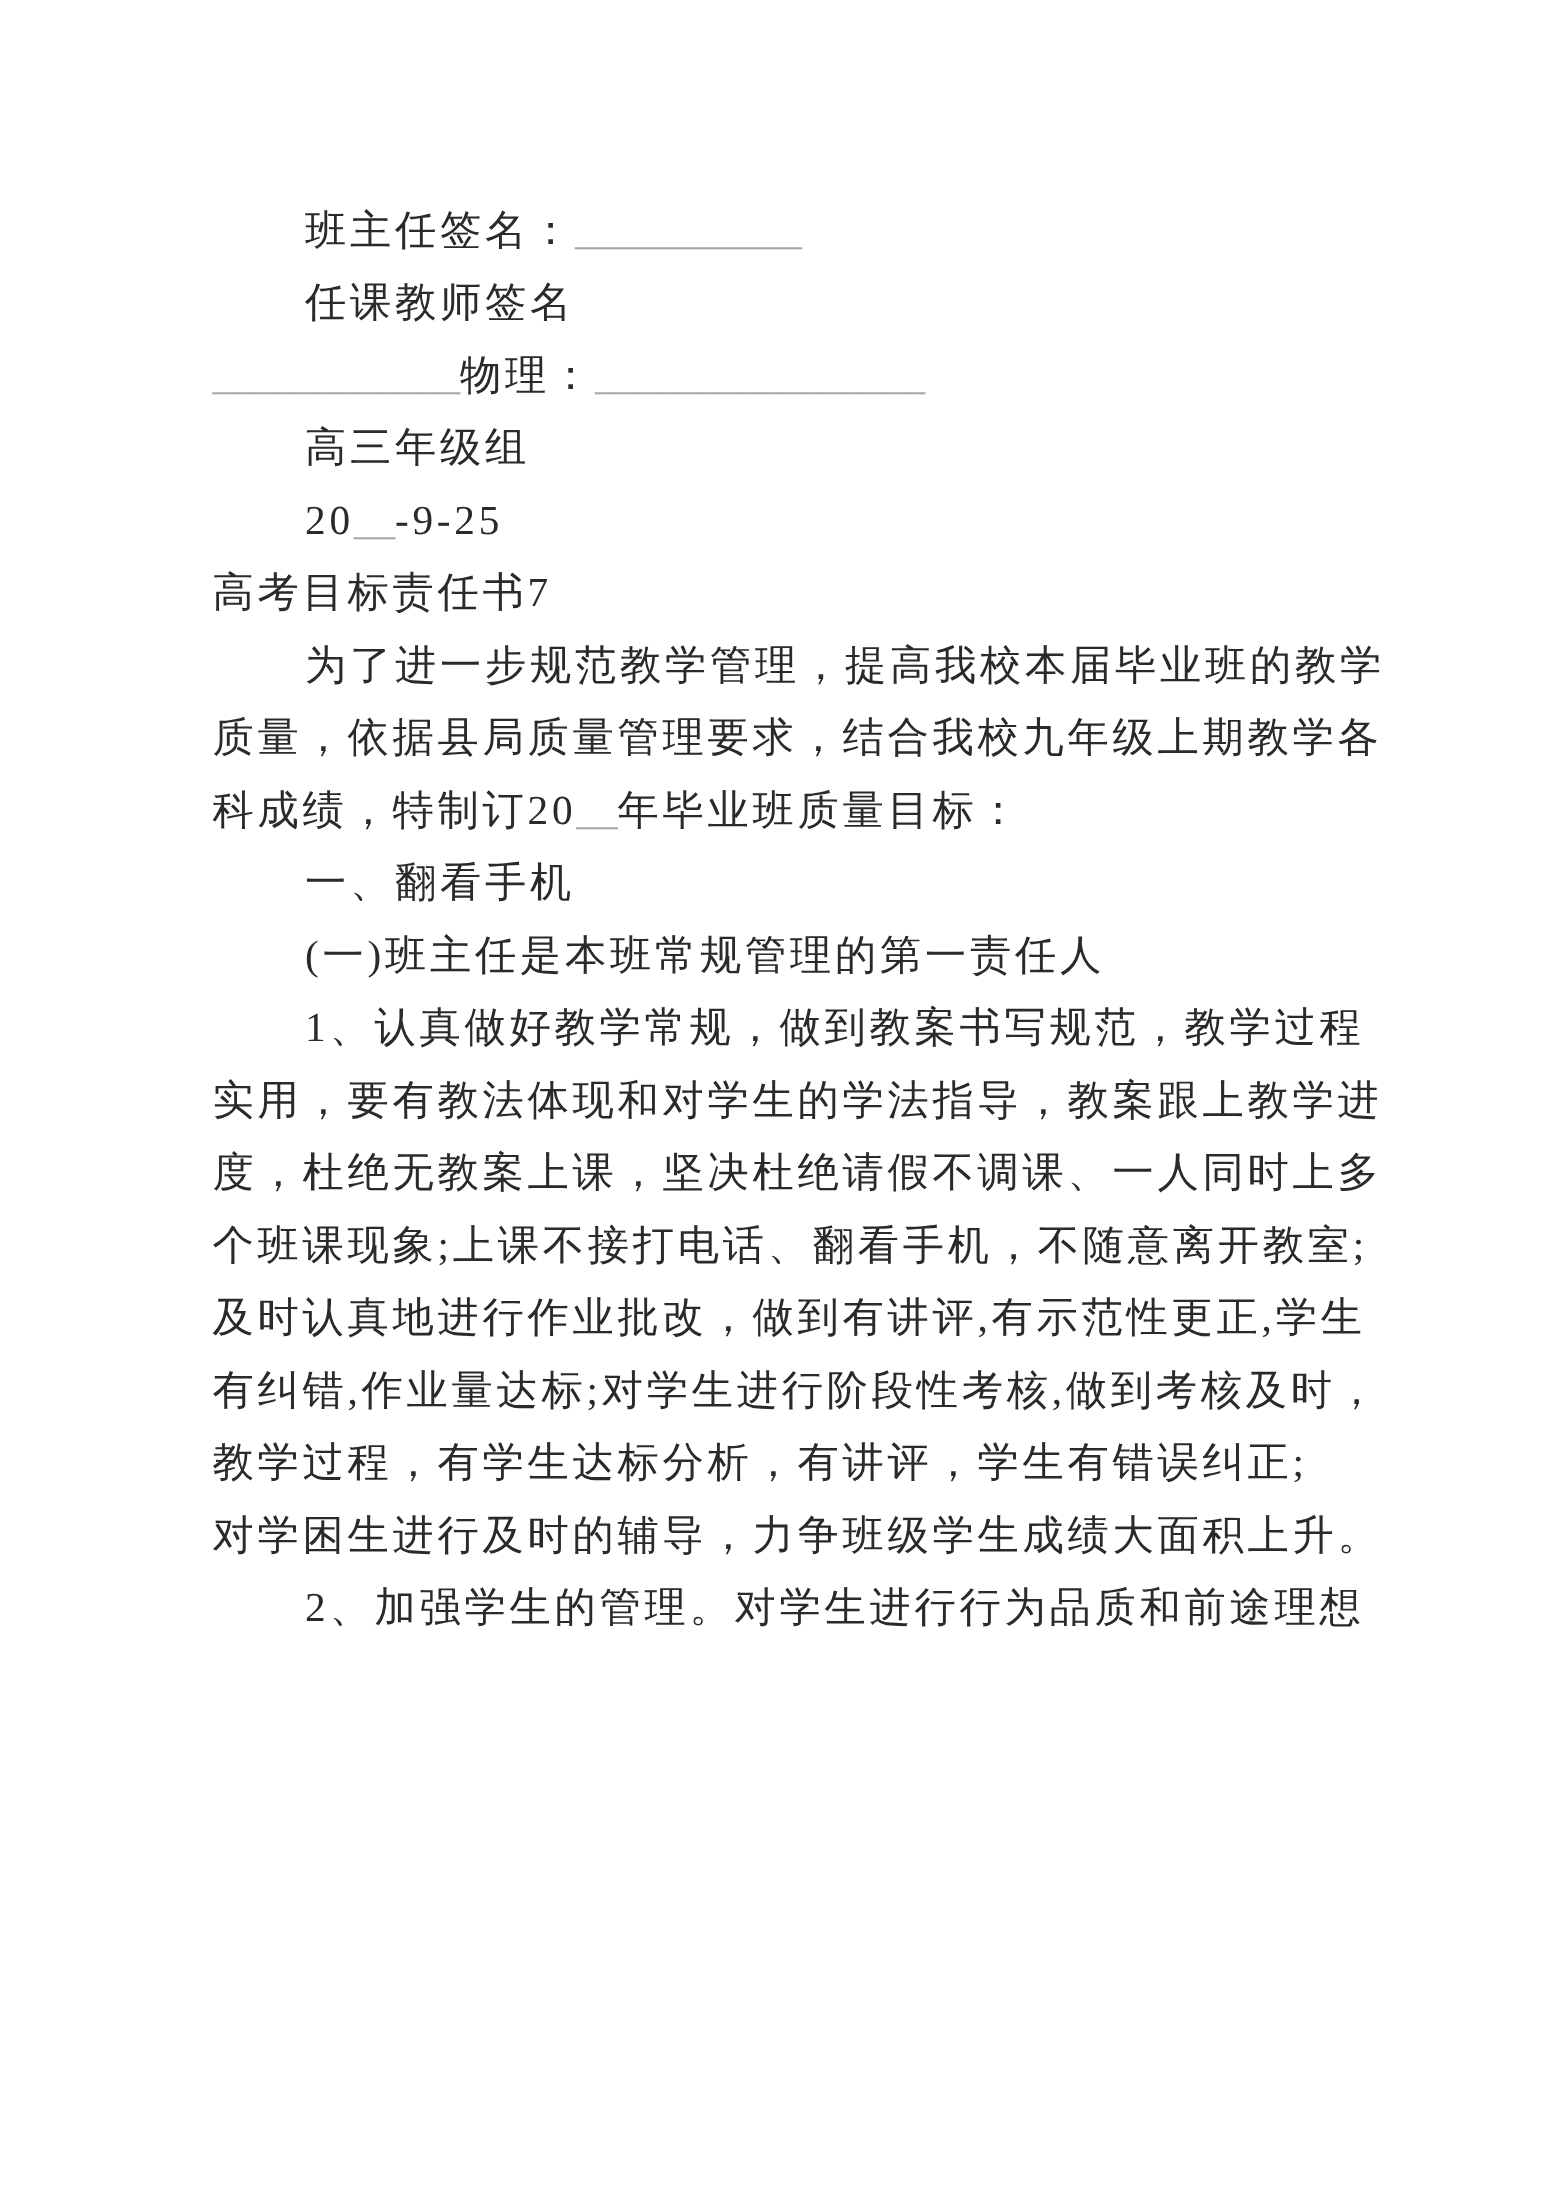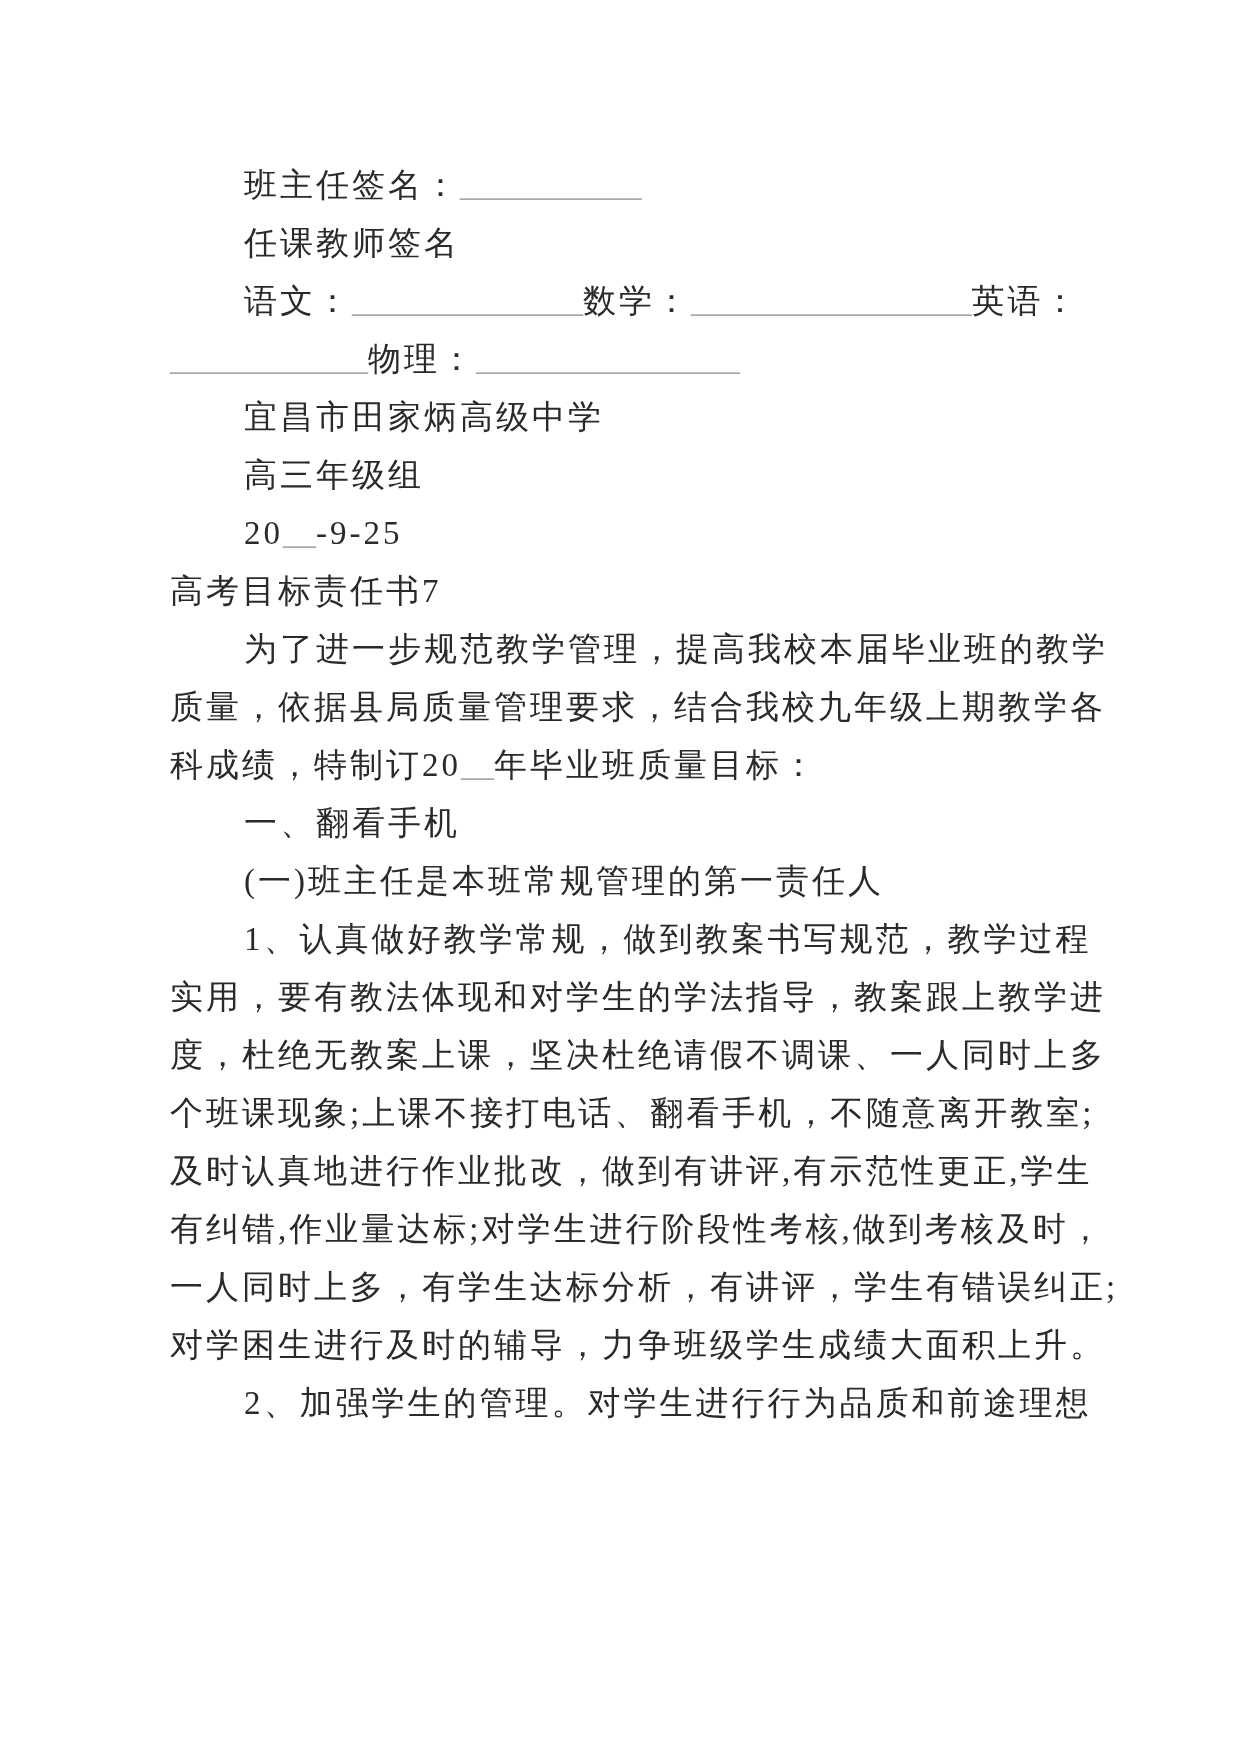--- a/index.html
+++ b/index.html
@@ -39,41 +39,39 @@
   }
 </style>
 </head>
 <body style="background: rgb(255, 255, 255);">
 
 <div class="doc" style="color: rgb(42, 42, 42);">
   <div>
       <div>
         <div class="line indent"><span class="txt">班主任签名：</span><span class="blank" style="color: rgb(168, 168, 168);">___________</span></div>
         <div class="line indent"><span class="txt">任课教师签名</span></div>
-        <div class="line indent"><span class="txt">语文：</span><span class="blank" style="color: rgb(168, 168, 168);">______________</span><span class="txt">数学：</span><span class="blank" style="color: rgb(168, 168, 168);">_________________</span><span class="txt">英语：</span></div>
         <div class="line"><span class="blank" style="color: rgb(168, 168, 168);">____________</span><span class="txt">物理：</span><span class="blank" style="color: rgb(168, 168, 168);">________________</span></div>
       </div>
       <div>
-        <div class="line indent"><span class="txt">宜昌市田家炳高级中学</span></div>
         <div class="line indent"><span class="txt">高三年级组</span></div>
         <div class="line indent"><span class="txt">20</span><span class="blank" style="color: rgb(168, 168, 168);">__</span><span class="txt">-9-25</span></div>
       </div>
       <div>
         <div class="line"><span class="txt">高考目标责任书7</span></div>
       </div>
       <div>
         <div class="line indent"><span class="txt">为了进一步规范教学管理，提高我校本届毕业班的教学</span></div>
         <div class="line"><span class="txt">质量，依据县局质量管理要求，结合我校九年级上期教学各</span></div>
         <div class="line"><span class="txt">科成绩，特制订20</span><span class="blank" style="color: rgb(168, 168, 168);">__</span><span class="txt">年毕业班质量目标：</span></div>
         <div class="line indent"><span class="txt">一、翻看手机</span></div>
         <div class="line indent"><span class="txt">(一)班主任是本班常规管理的第一责任人</span></div>
         <div class="line indent"><span class="txt">1、认真做好教学常规，做到教案书写规范，教学过程</span></div>
         <div class="line"><span class="txt">实用，要有教法体现和对学生的学法指导，教案跟上教学进</span></div>
         <div class="line"><span class="txt">度，杜绝无教案上课，坚决杜绝请假不调课、一人同时上多</span></div>
         <div class="line"><span class="txt">个班课现象;上课不接打电话、翻看手机，不随意离开教室;</span></div>
         <div class="line"><span class="txt">及时认真地进行作业批改，做到有讲评,有示范性更正,学生</span></div>
         <div class="line"><span class="txt">有纠错,作业量达标;对学生进行阶段性考核,做到考核及时，</span></div>
-        <div class="line"><span class="txt">一人同时上多，有学生达标分析，有讲评，学生有错误纠正;</span></div>
+        <div class="line"><span class="txt">教学过程，有学生达标分析，有讲评，学生有错误纠正;</span></div>
         <div class="line"><span class="txt">对学困生进行及时的辅导，力争班级学生成绩大面积上升。</span></div>
         <div class="line indent"><span class="txt">2、加强学生的管理。对学生进行行为品质和前途理想</span></div>
       </div>
     </div>
 </div>
 
 </body></html>

